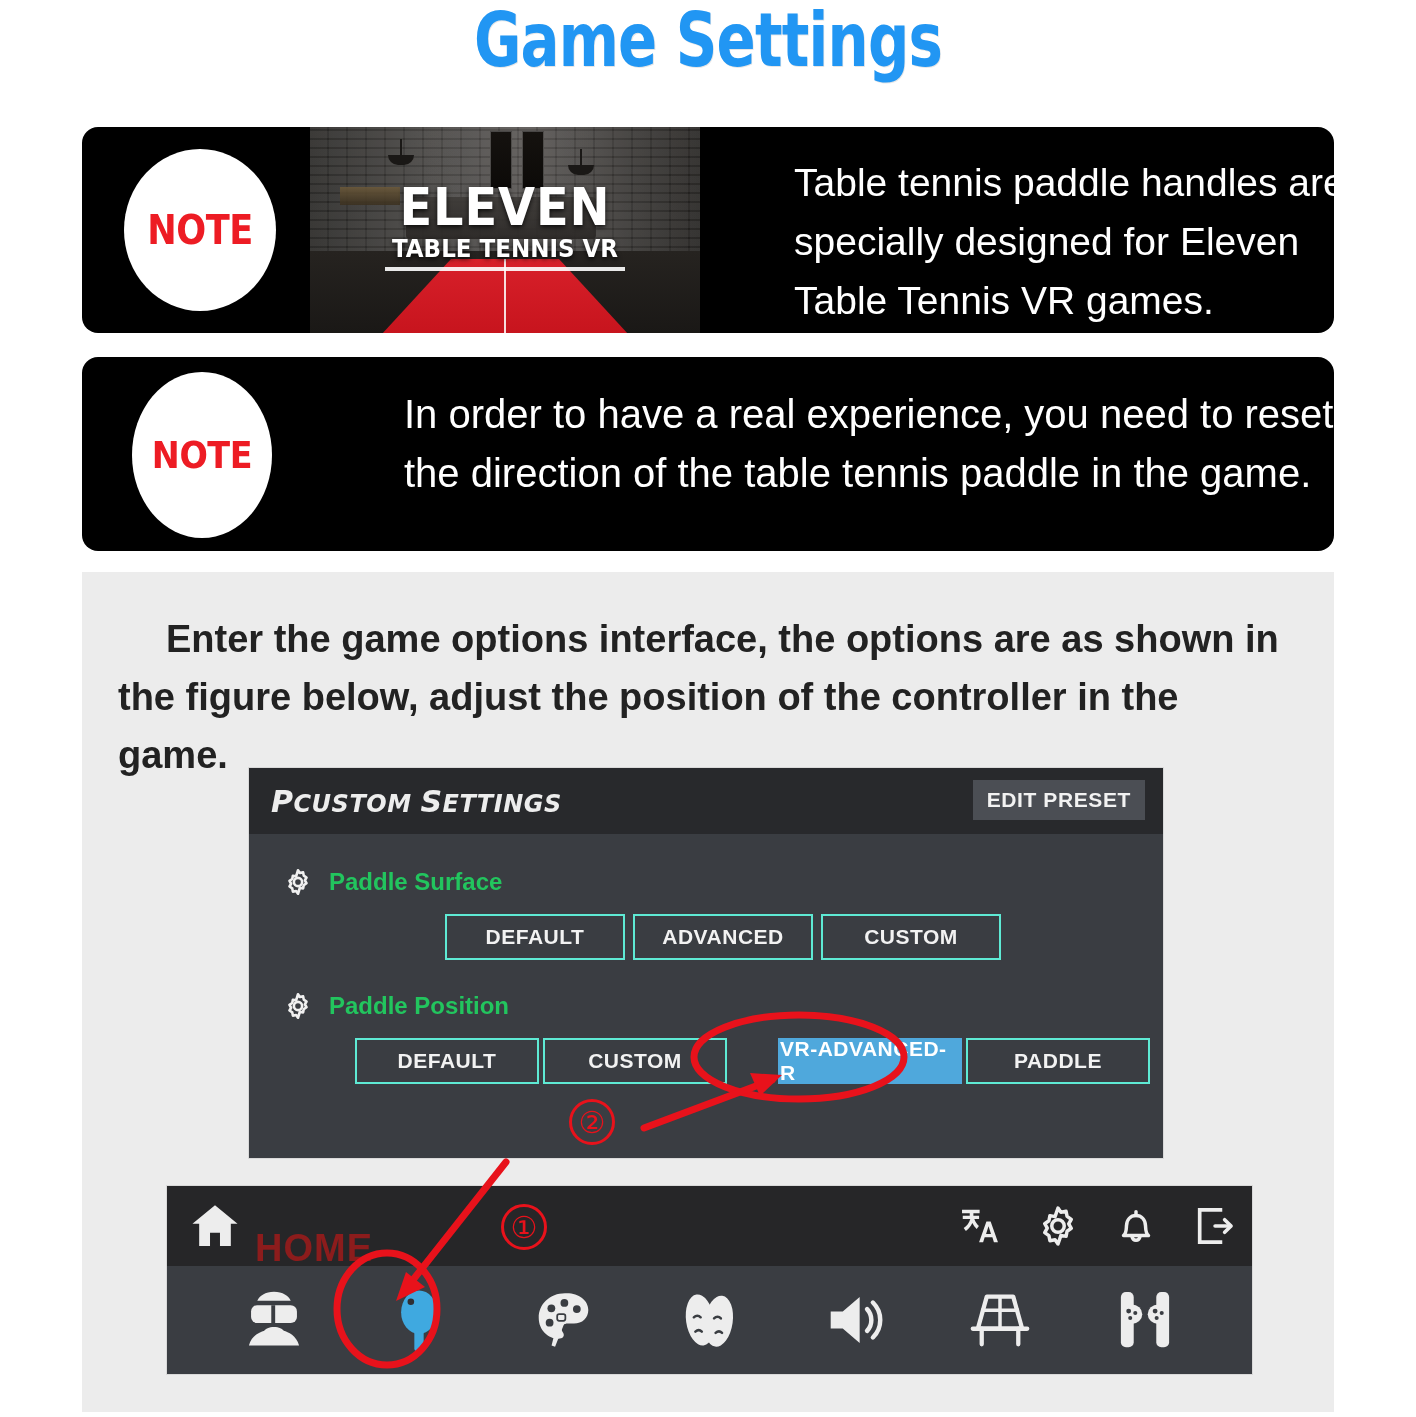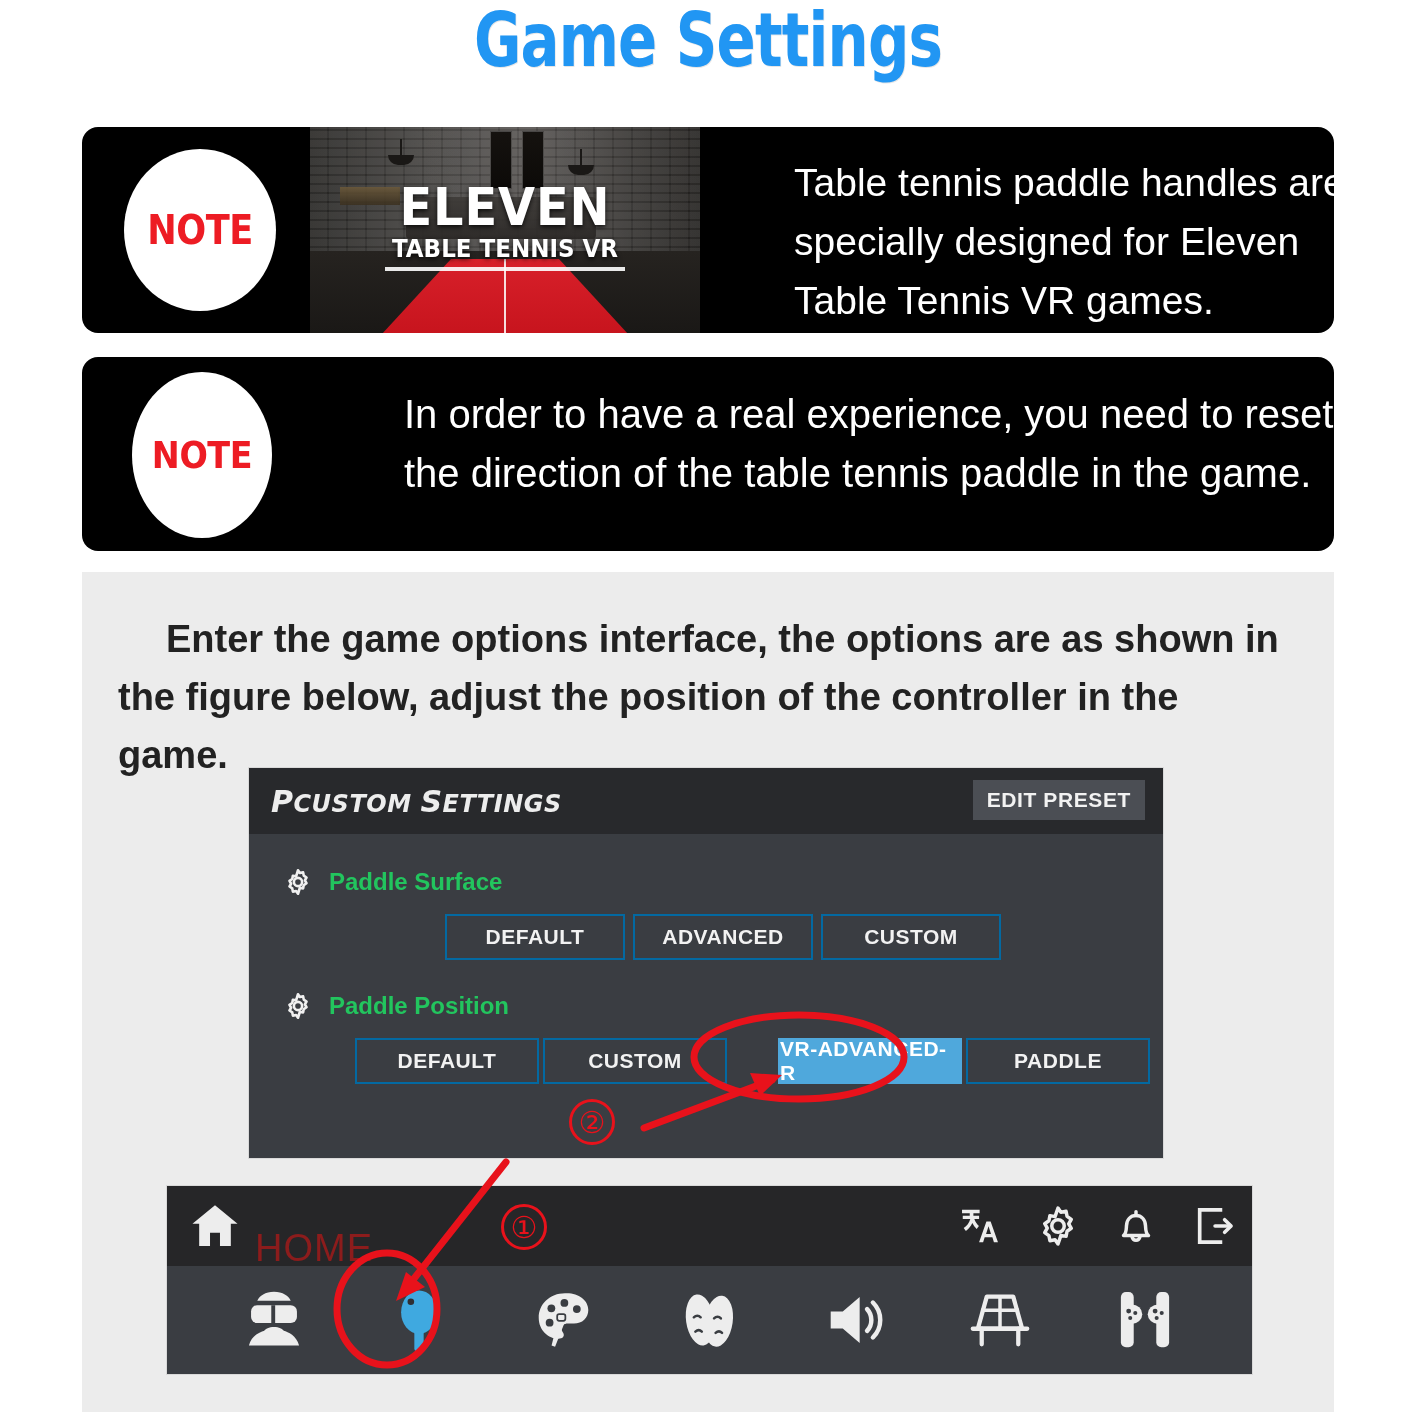--- a/index.html
+++ b/index.html
@@ -198,21 +198,21 @@
     color: #22c55e; font-size: 24px; font-weight: 700;
     font-family: "Liberation Sans", sans-serif;
   }
   .gear-ic { width: 30px; height: 30px; display:block; }
 
   .btn-group {
     display: flex; align-items: center;
     margin-top: 6px;
   }
   .opt-btn {
-    border: 2px solid #0369a1;
+    border: 2px solid #5eead4;
     background: transparent;
     color: #F2F2F2;
     font-size: 21px; font-weight: 700; letter-spacing: .5px;
     height: 46px;
     display:flex; align-items:center; justify-content:center;
     font-family: "Liberation Sans", sans-serif;
   }
   .opt-btn.active {
     background: #4FA8DC;
     border-color: #4FA8DC;
@@ -227,21 +227,21 @@
   
   .home-bar {
     position: absolute; left: 84px; top: 613px; width: 1087px; height: 190px;
     border: 1px solid #d9d9d9;
   }
   .hb-top {
     height: 80px; background: #262628;
     display: flex; align-items: center; position: relative;
   }
   .hb-home-label {
-    color: #8C1C1C; font-size: 38px; font-weight: 400; letter-spacing: 1px;
+    color: #8C1C1C; font-size: 38px; font-weight: 700; letter-spacing: 1px;
     margin-left: 14px;
     font-family: "Liberation Sans", sans-serif;
     margin-top: 44px;
   }
   .hb-icons-right {
     position: absolute; right: 16px; top: 0; height: 80px;
     display: flex; align-items: center; gap: 34px;
   }
   .hb-bottom {
     height: 108px; background: #3A3D42;

